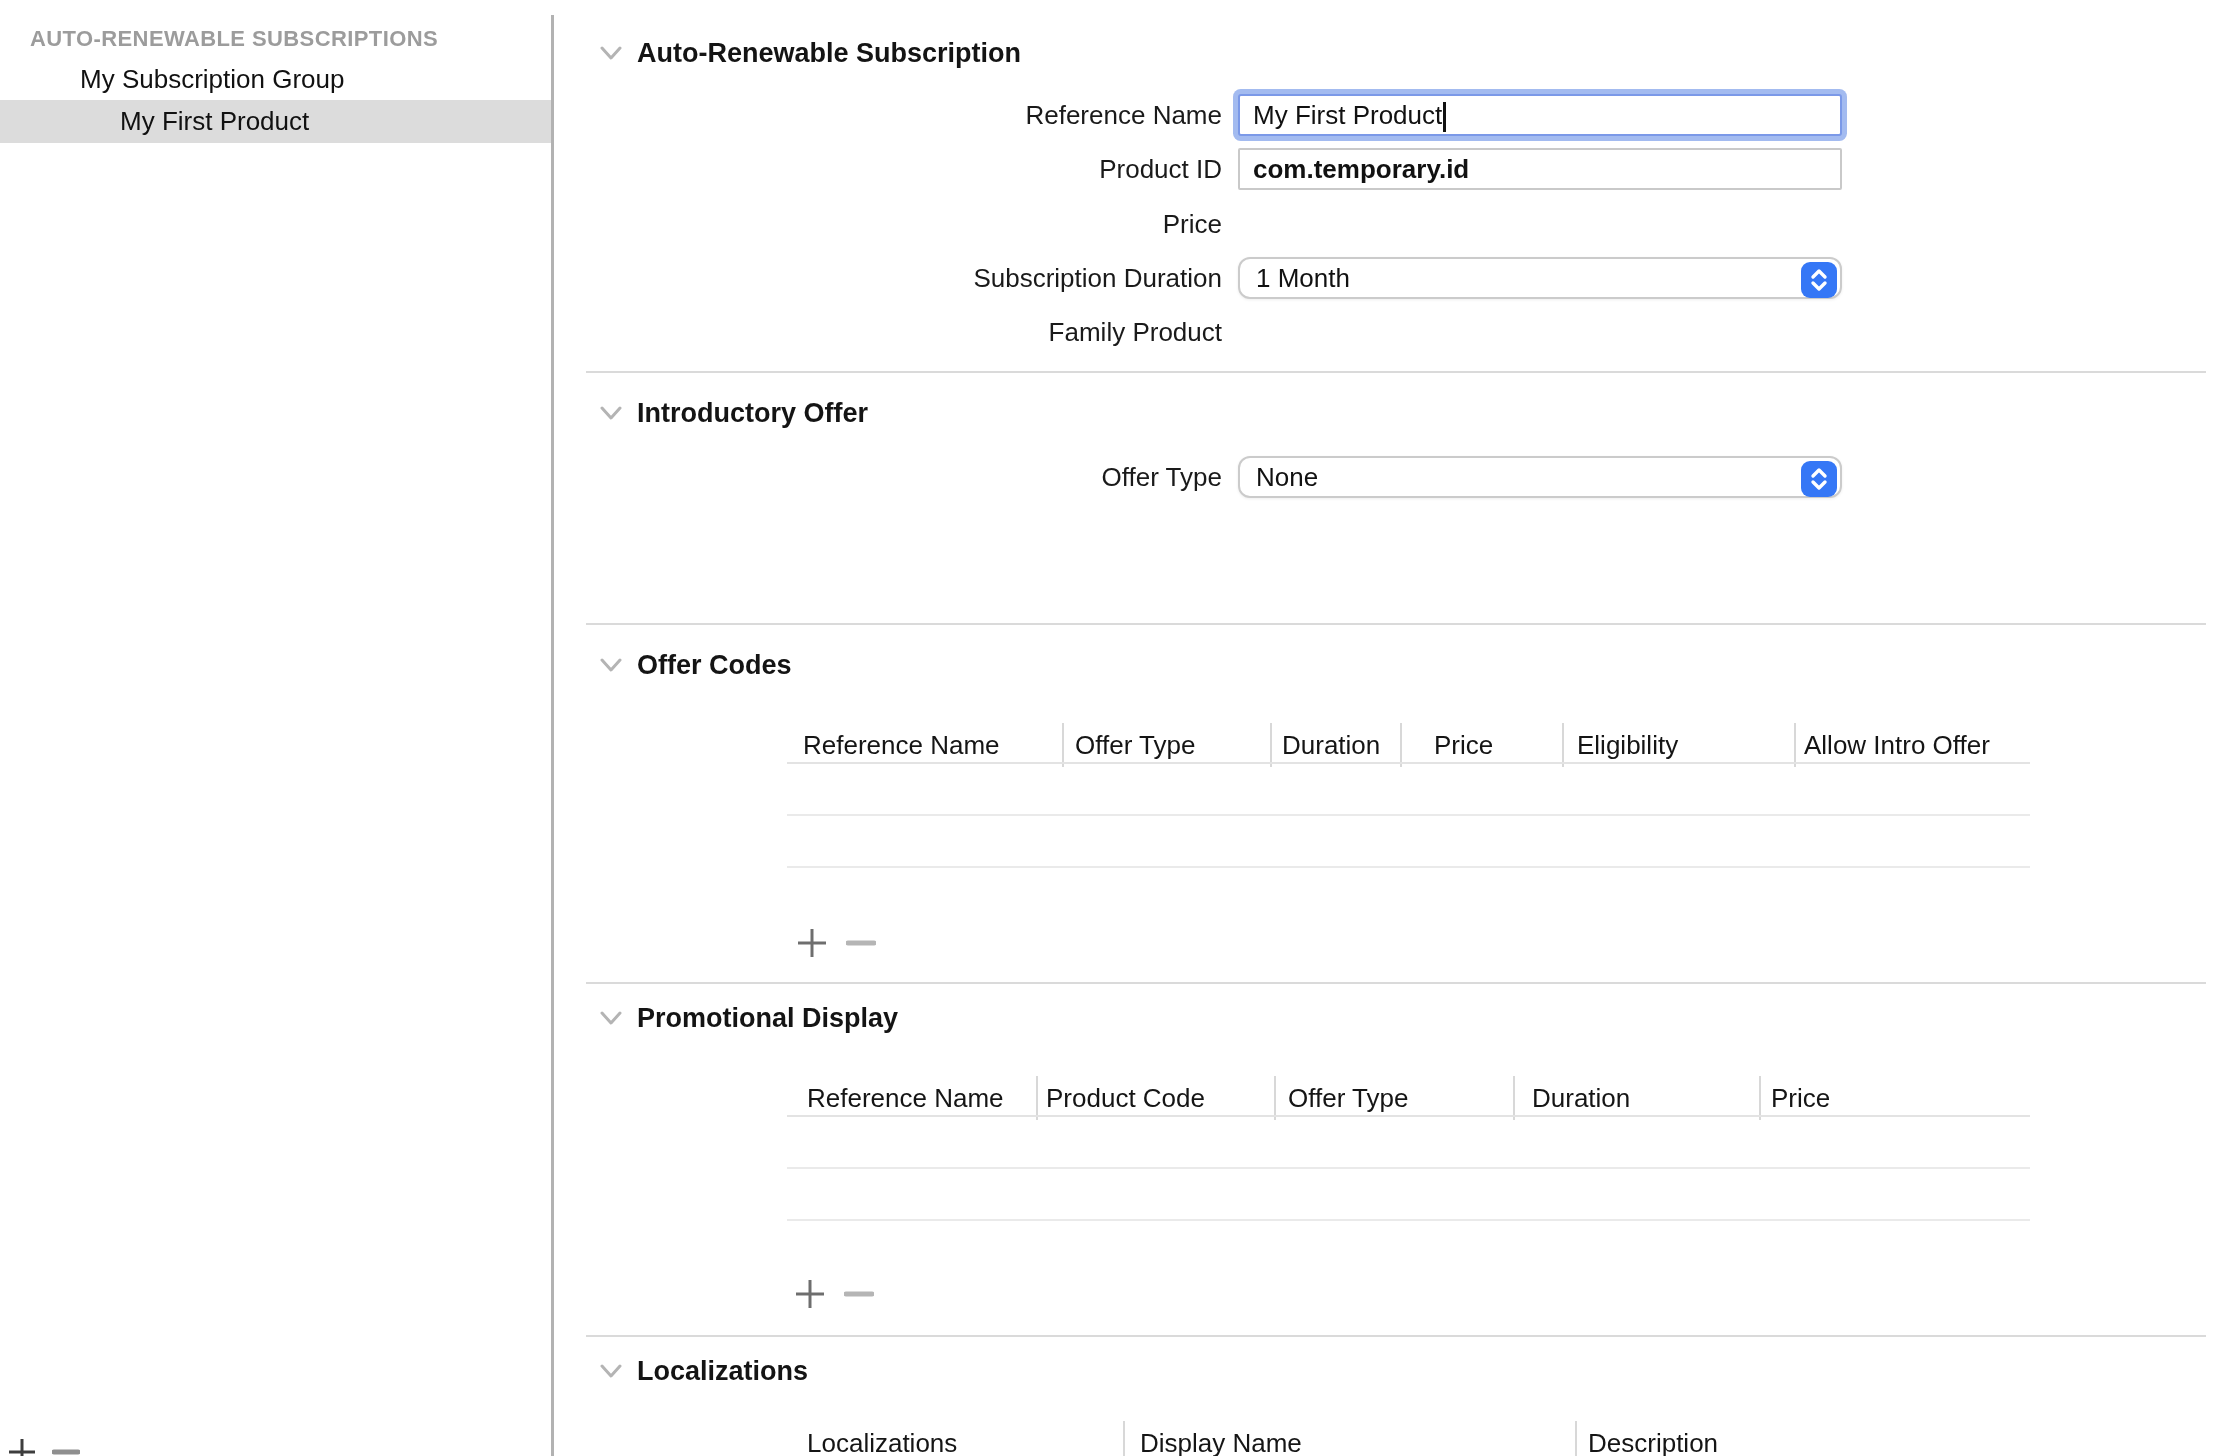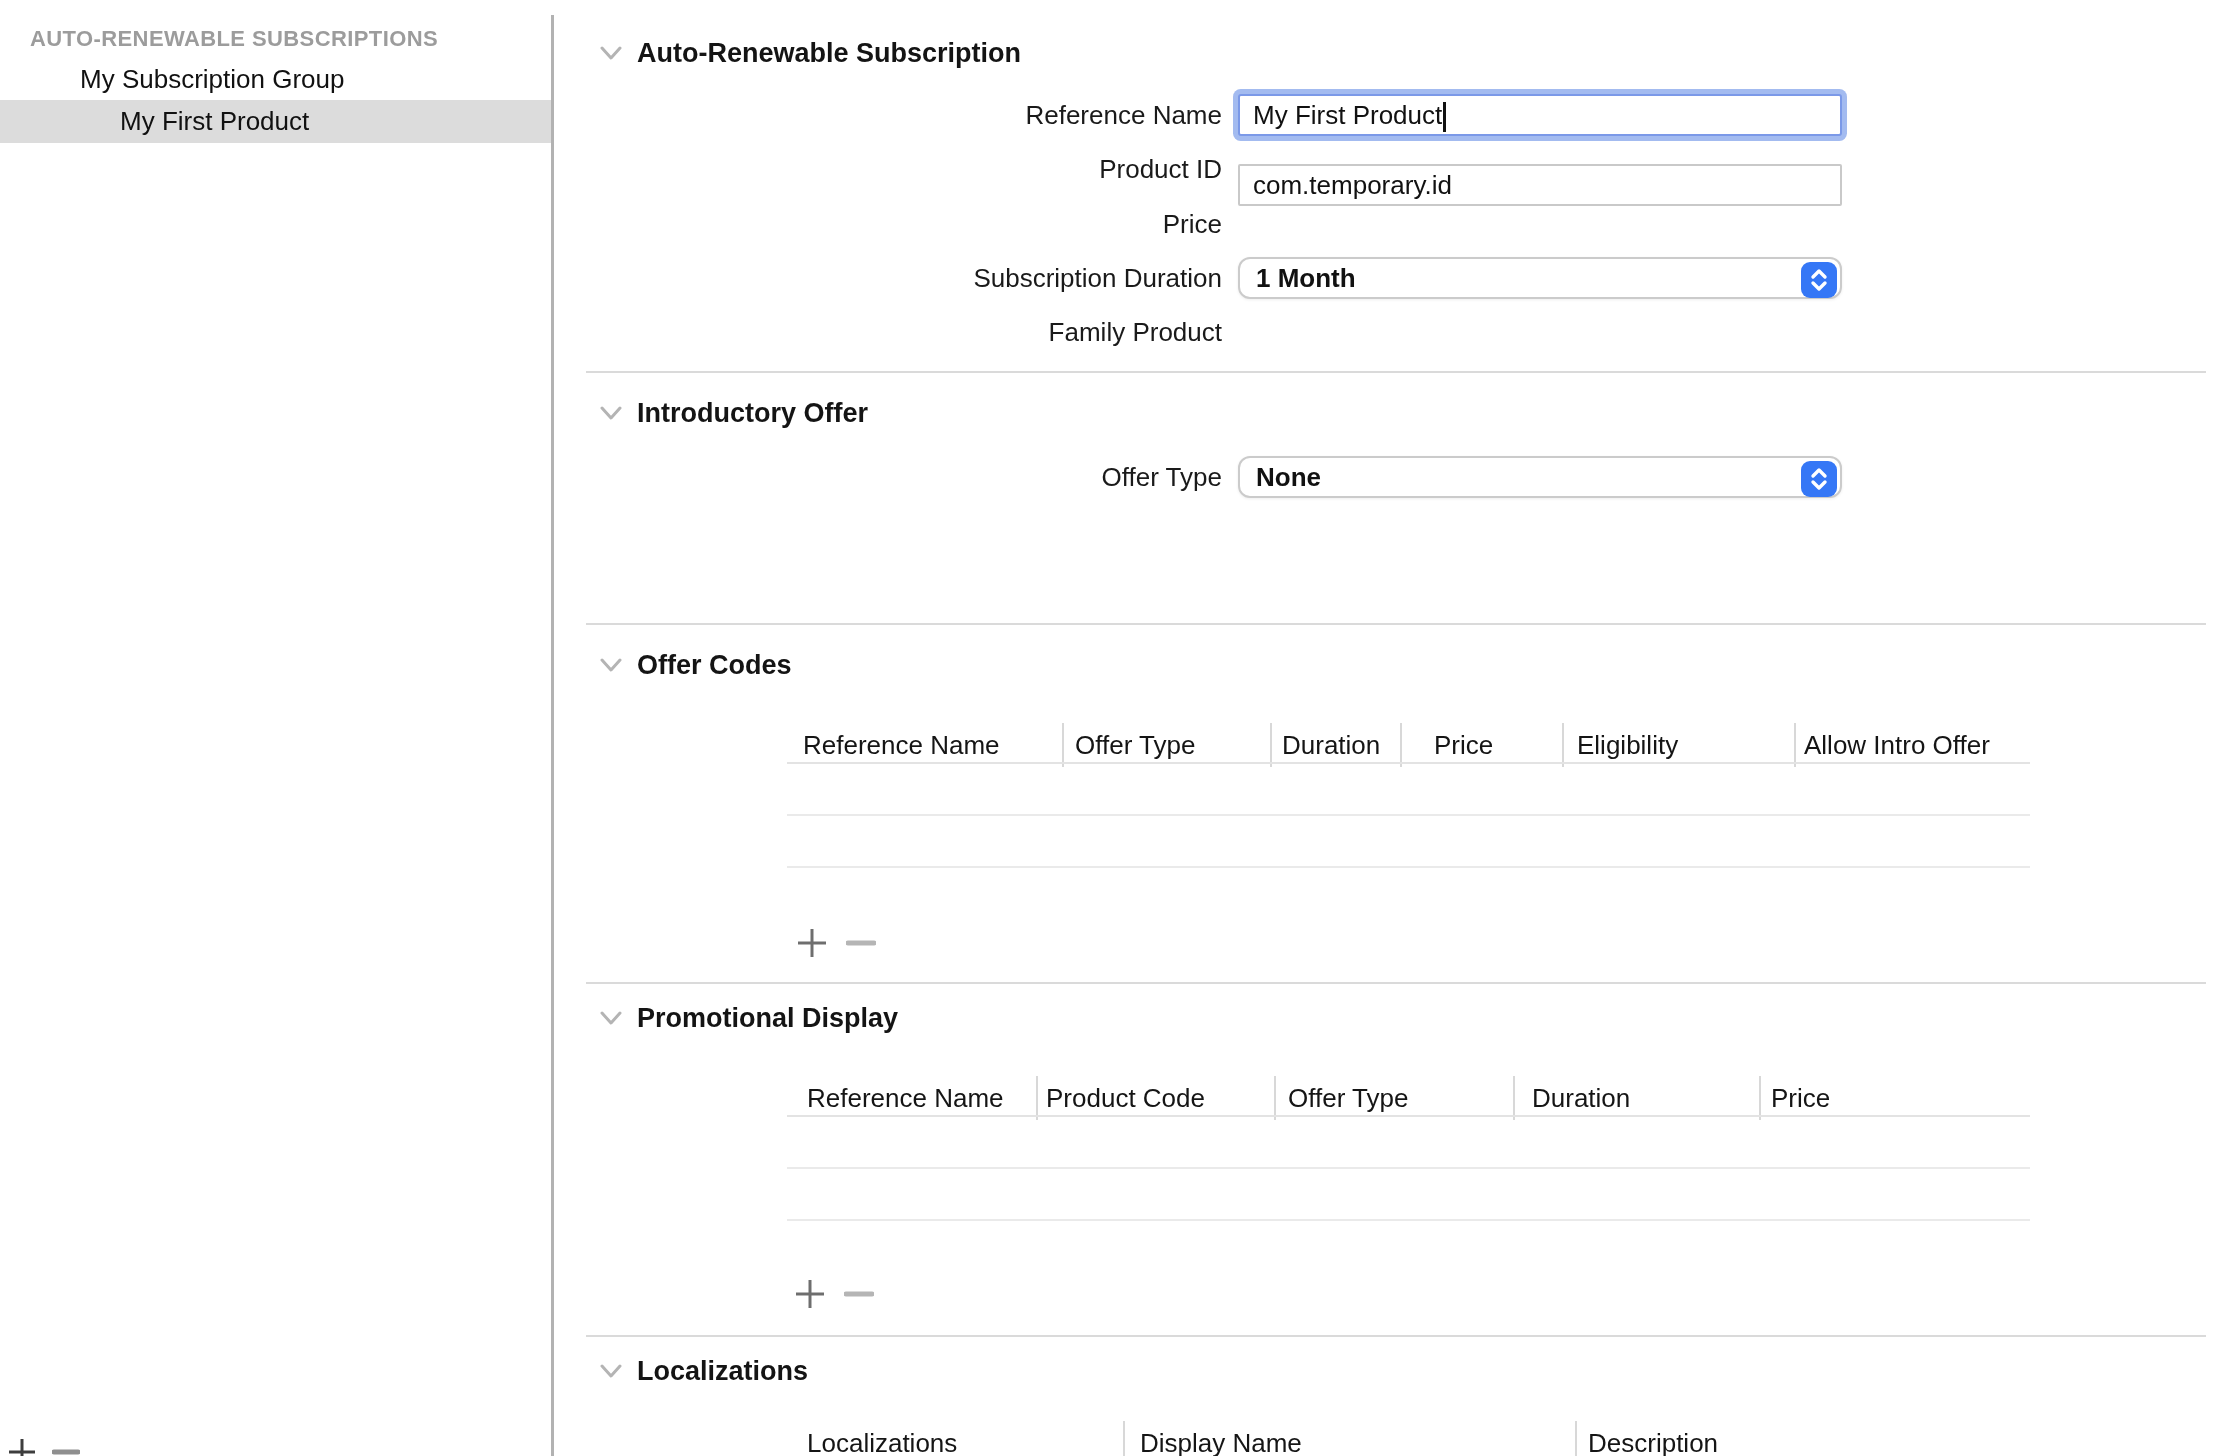--- a/index.html
+++ b/index.html
@@ -21,21 +21,21 @@
   
   .form-label{left:554px;width:668px;height:42px;line-height:42px;text-align:right;
     font-size:26px;color:#1a1a1a;white-space:nowrap;}
   .textfield{left:1238px;width:604px;height:42px;box-sizing:border-box;background:#fff;
     border:2px solid #c9c9c9;border-radius:2px;font-size:26px;color:#111;
     line-height:38px;padding:0 13px;white-space:nowrap;overflow:hidden;}
   .textfield.focused{border:2px solid #7b99e8;box-shadow:0 0 0 5px #a3bbf0;border-radius:3px;}
   .caret{display:inline-block;width:3px;height:30px;background:#111;vertical-align:middle;margin-left:1px;}
   .popup{left:1238px;width:604px;height:42px;box-sizing:border-box;background:#fff;
     border:2px solid #cbcbcb;border-radius:12px;box-shadow:0 1px 3px rgba(0,0,0,.07);
-    font-size:26px;color:#111;line-height:38px;padding:0 0 0 16px;white-space:nowrap;font-weight:bold;}
+    font-size:26px;color:#111;line-height:38px;padding:0 0 0 16px;white-space:nowrap;}
   .popup .stepper{position:absolute;right:3px;top:3px;width:36px;height:36px;border-radius:9px;
     background:#3577f6;display:flex;align-items:center;justify-content:center;}
   
   .divider{left:586px;width:1620px;height:2px;background:#dadada;}
   .th-cell{height:42px;line-height:42px;font-size:26px;color:#151515;white-space:nowrap;}
   .col-sep{width:2px;height:44px;background:#d8d8d8;}
   .tbl-line{left:787px;width:1243px;height:2px;background:#e3e3e3;}
   .row-sep{left:787px;width:1243px;height:2px;background:#eaeaea;}
   .icon-btn{display:block;}
 </style>
@@ -68,21 +68,21 @@
     <polyline points="3,2 12,12 21,2" fill="none" stroke="#b4b4b4" stroke-width="3" stroke-linecap="round" stroke-linejoin="round"></polyline>
   </svg>
   <div class="abs section-title" style="left:637px;top:17px;">Auto-Renewable Subscription</div>
 
   <div class="abs form-label" style="top:79px;">Reference Name</div>
   <div class="abs textfield focused" style="top:79px;">
     <span>My First Product</span><span class="caret"></span>
   </div>
 
   <div class="abs form-label" style="top:133px;">Product ID</div>
-  <div class="abs textfield" style="top:149px;">
+  <div class="abs textfield" style="top:133px;font-weight:bold;">
     <span>com.temporary.id</span>
   </div>
 
   <div class="abs form-label" style="top:188px;">Price</div>
 
   <div class="abs form-label" style="top:242px;">Subscription Duration</div>
   <div class="abs popup" style="top:242px;">
     <span>1 Month</span>
     <span class="stepper">
       <svg width="20" height="26" viewBox="0 0 20 26">

